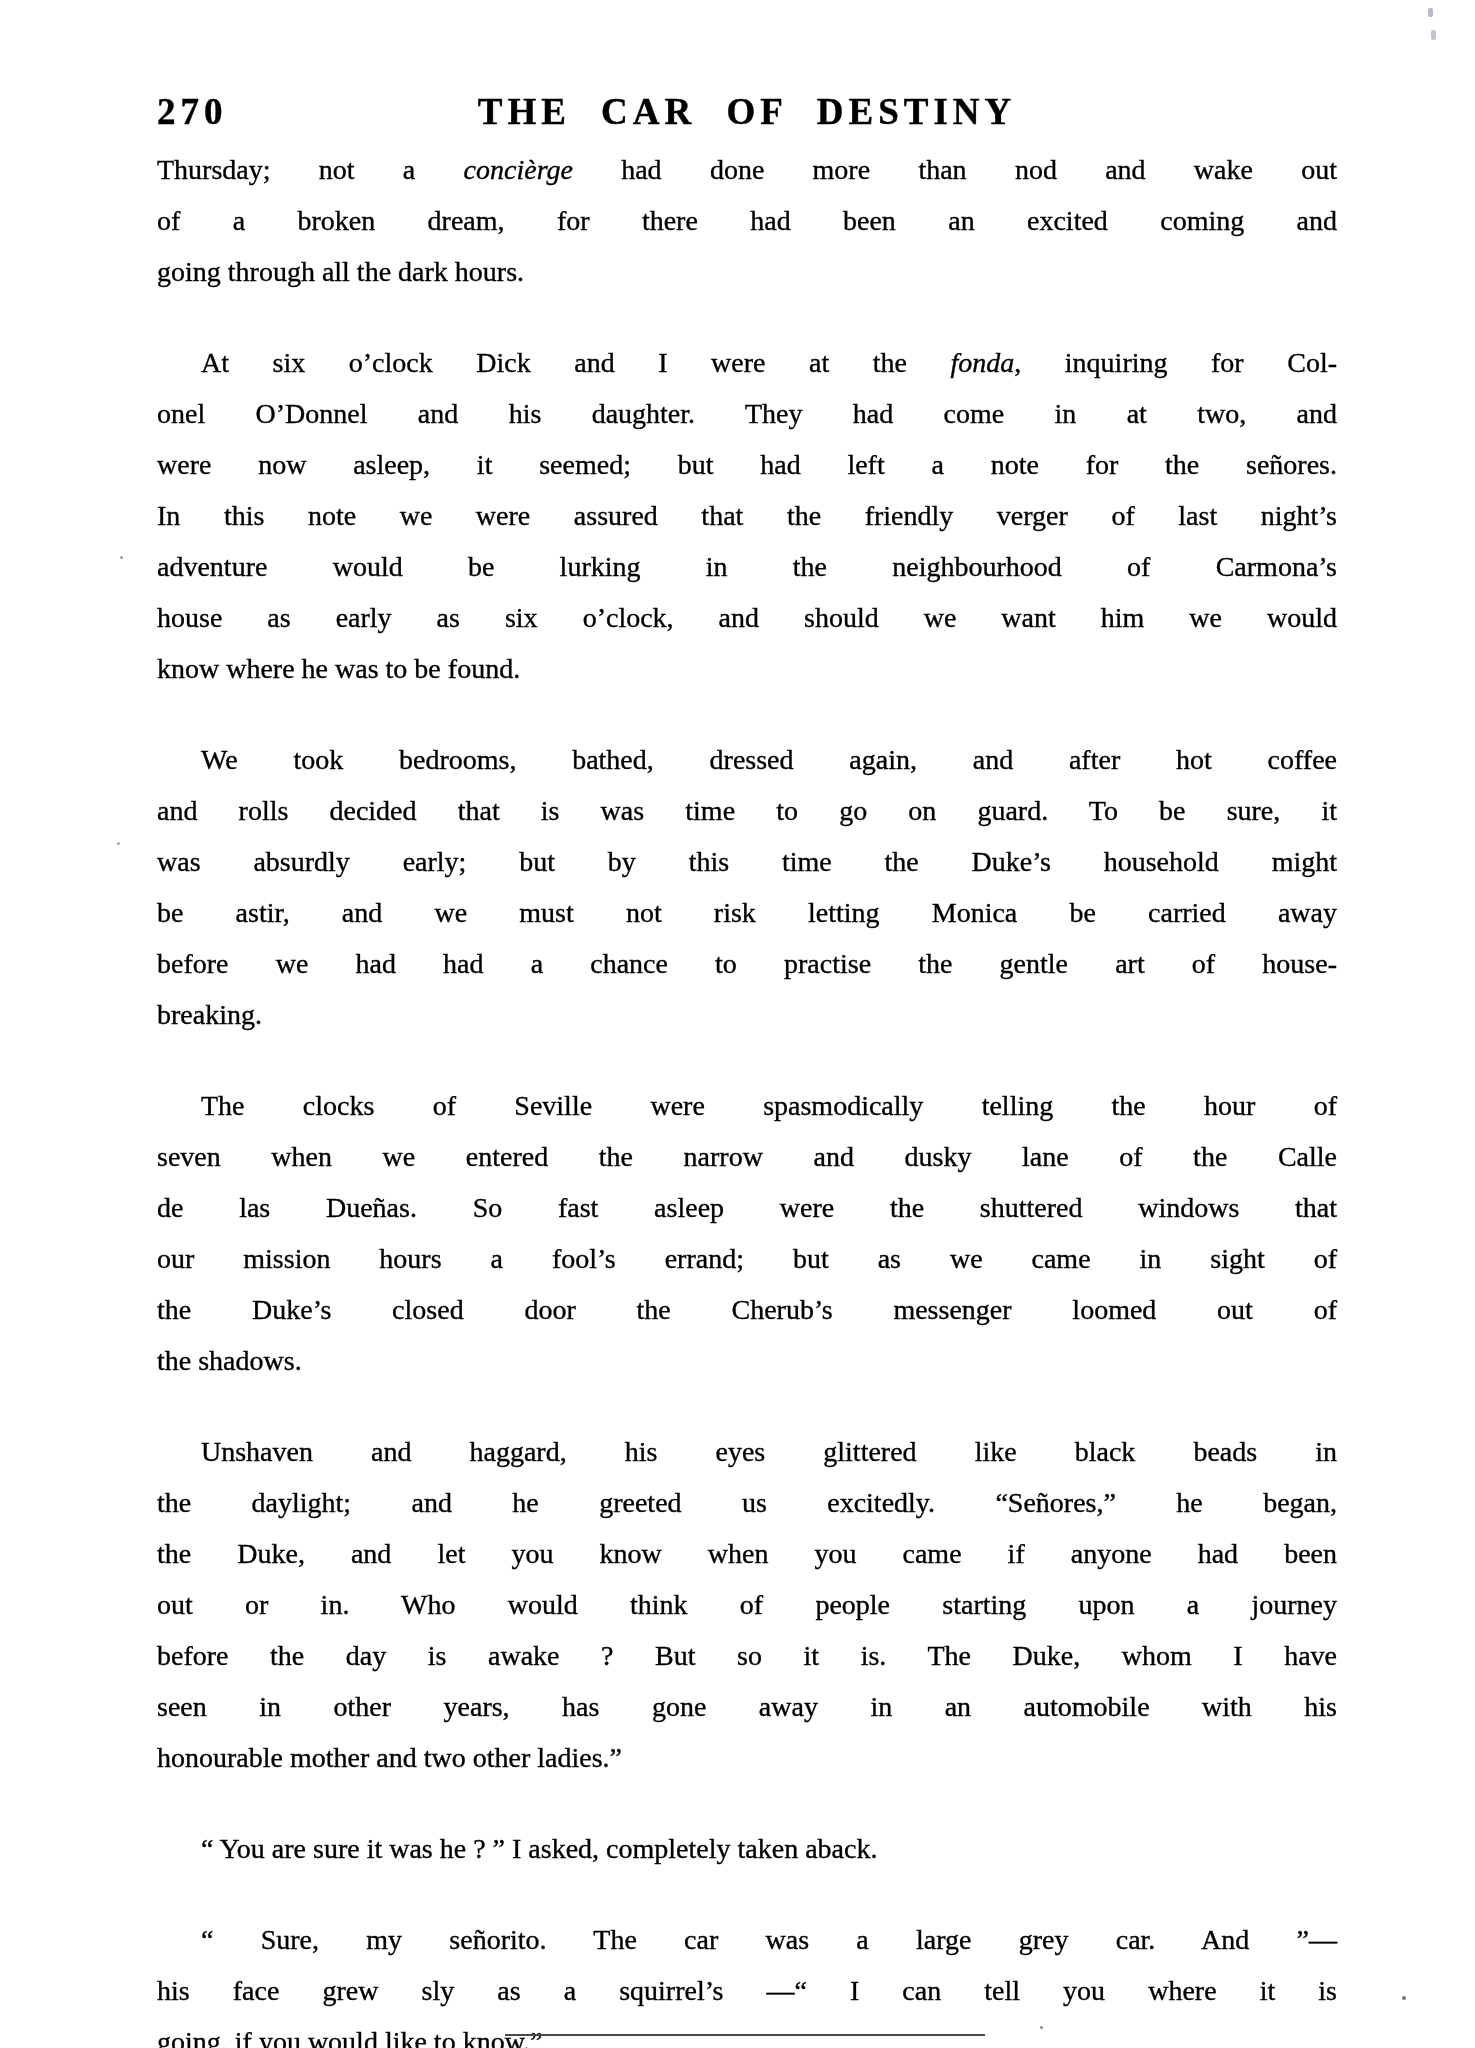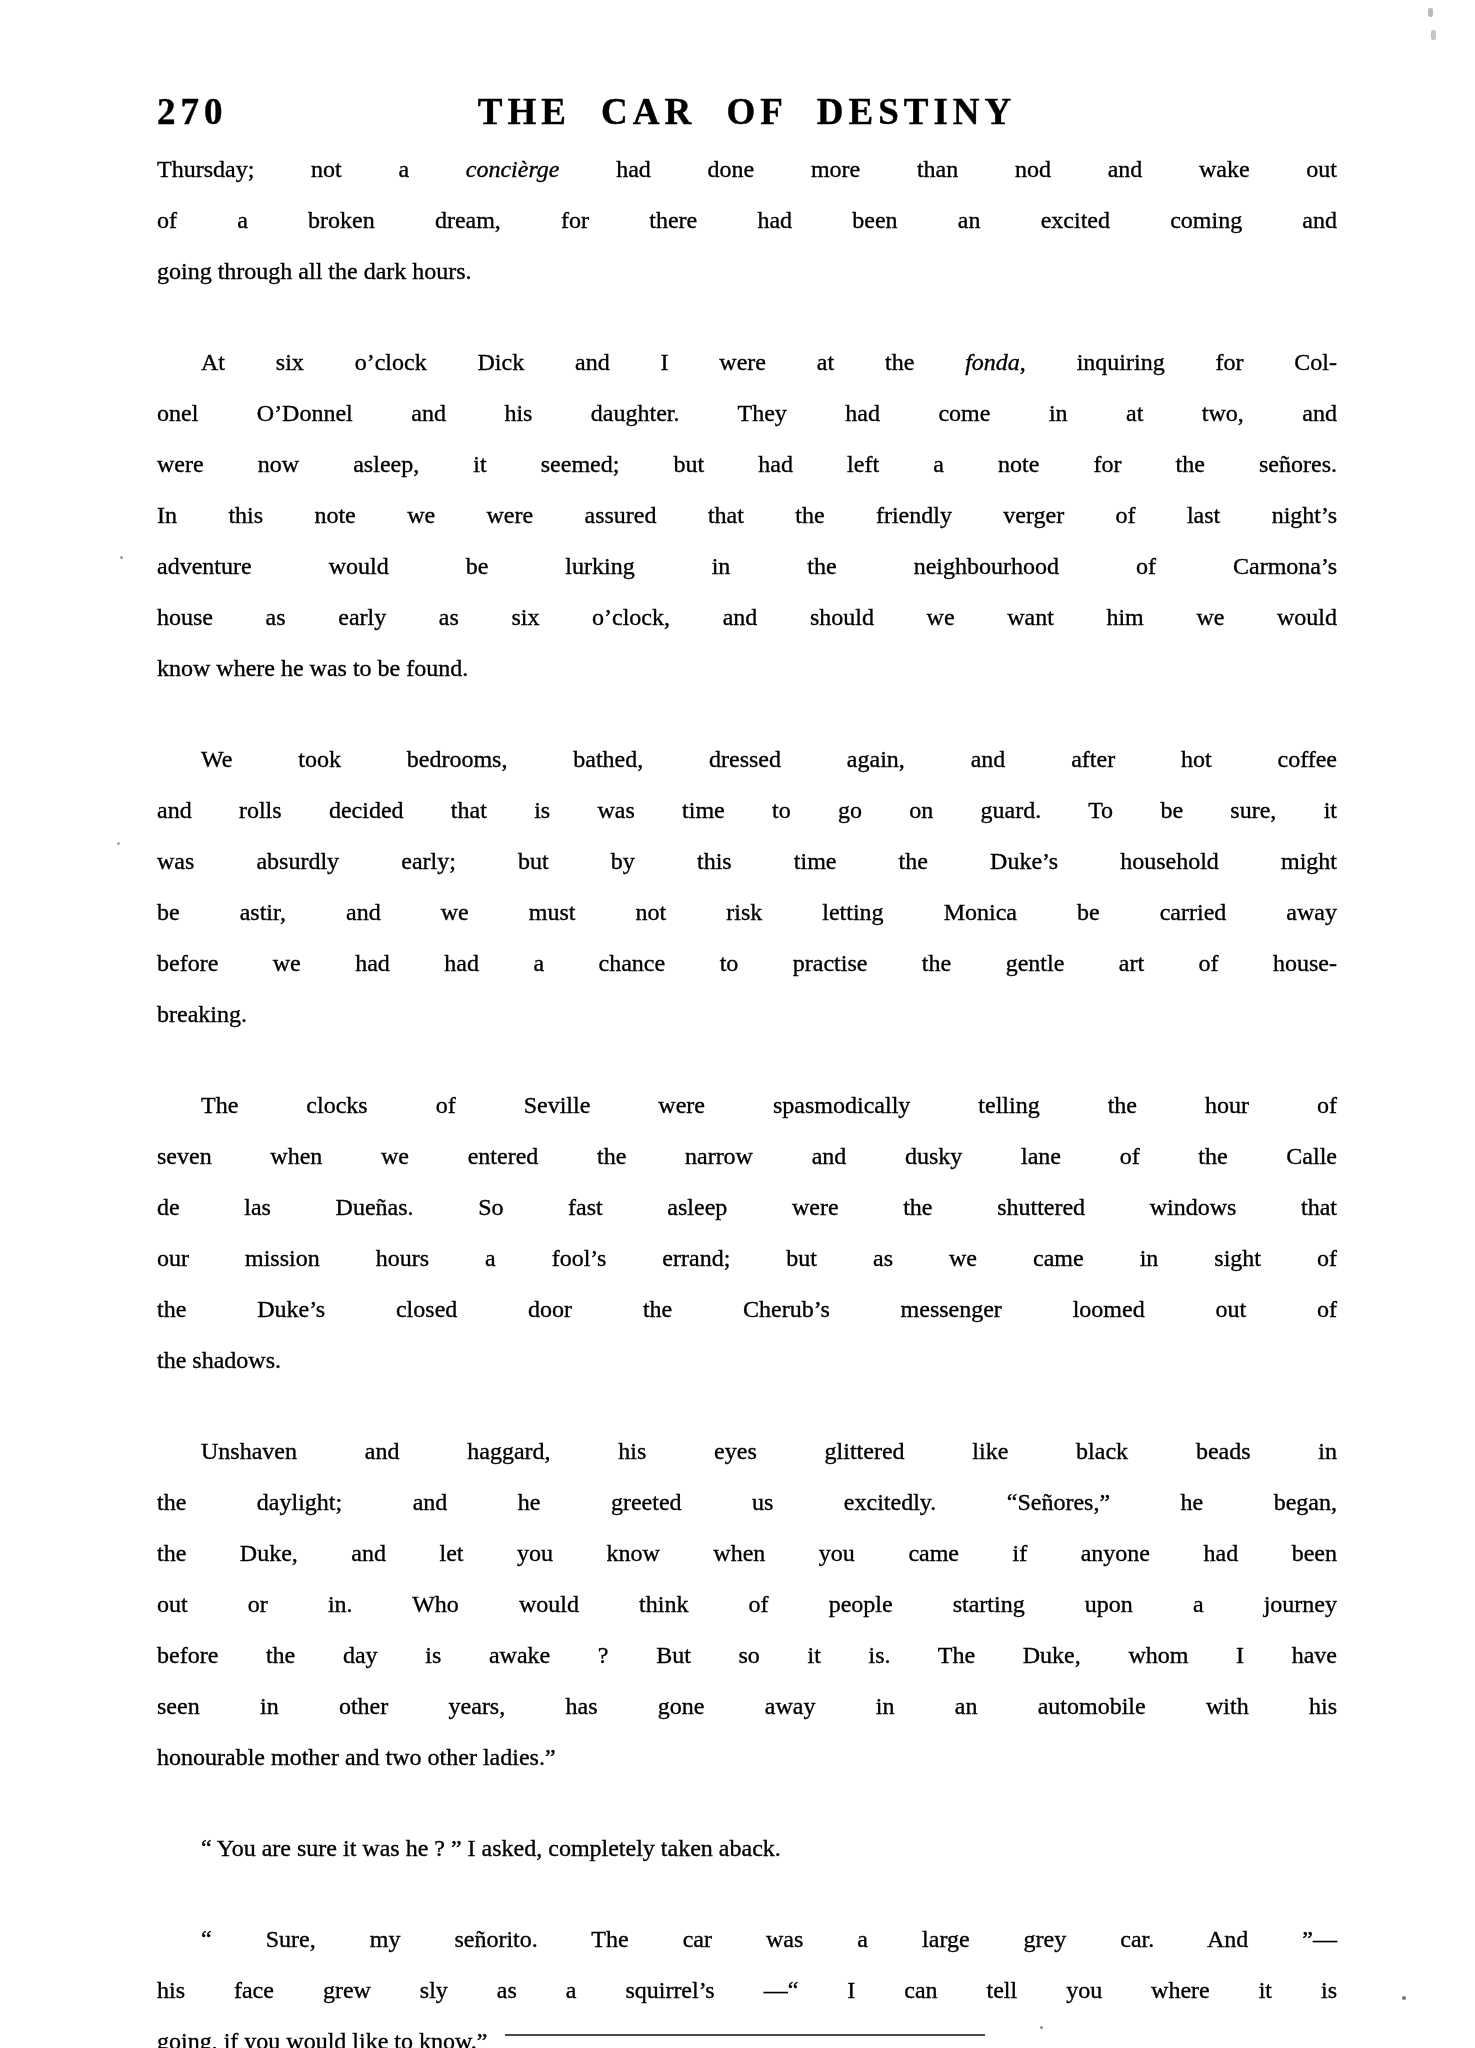--- a/index.html
+++ b/index.html
@@ -45,21 +45,21 @@
     -webkit-text-stroke: 0.4px #000;
   }
   .body-text {
     position: absolute;
     top: 144px;
     left: 157px;
     width: 1180px;
   }
   .para { margin: 0; }
   .line {
-    font-size: 24px;
+    font-size: 28px;
     line-height: 51px;
     text-align: justify;
     text-align-last: justify;
     text-justify: inter-word;
     -webkit-text-stroke: 0.35px #000;
   }
   .line.last { text-align-last: left; }
   .line.indent { text-indent: 44px; margin-top: 40px; }
   em { font-style: italic; }
 

